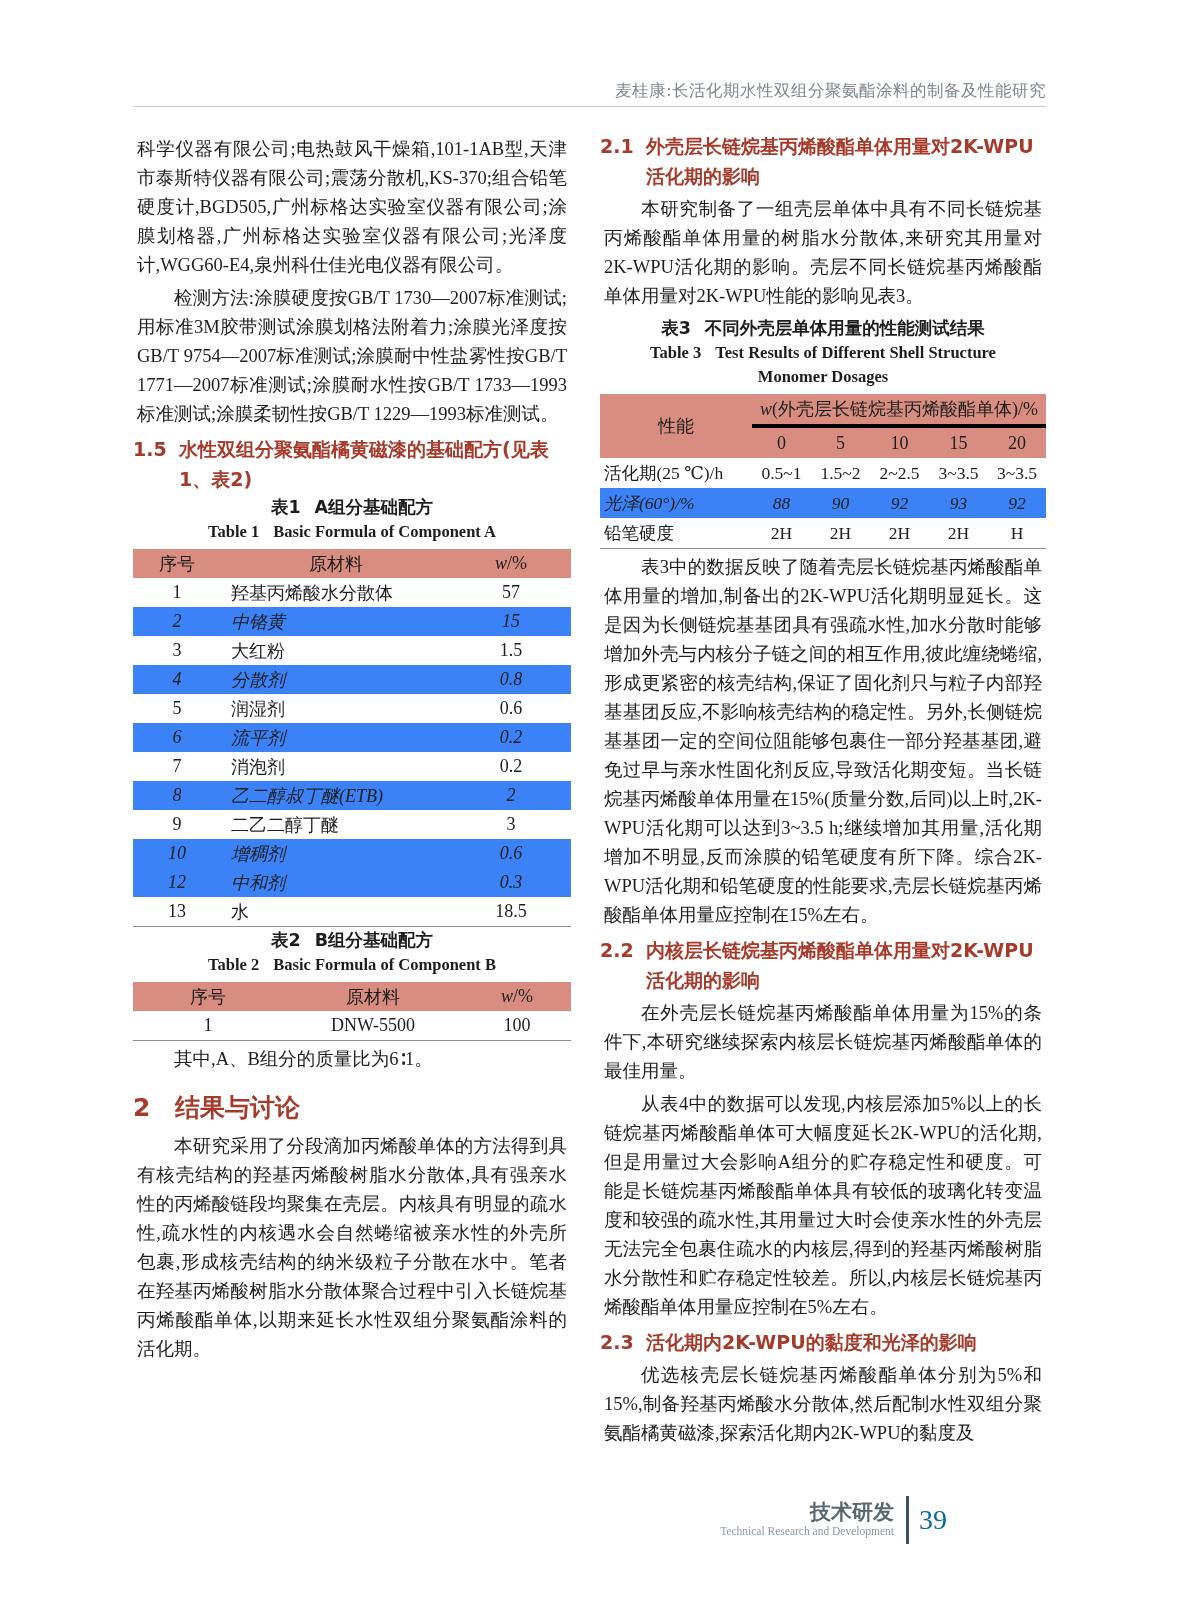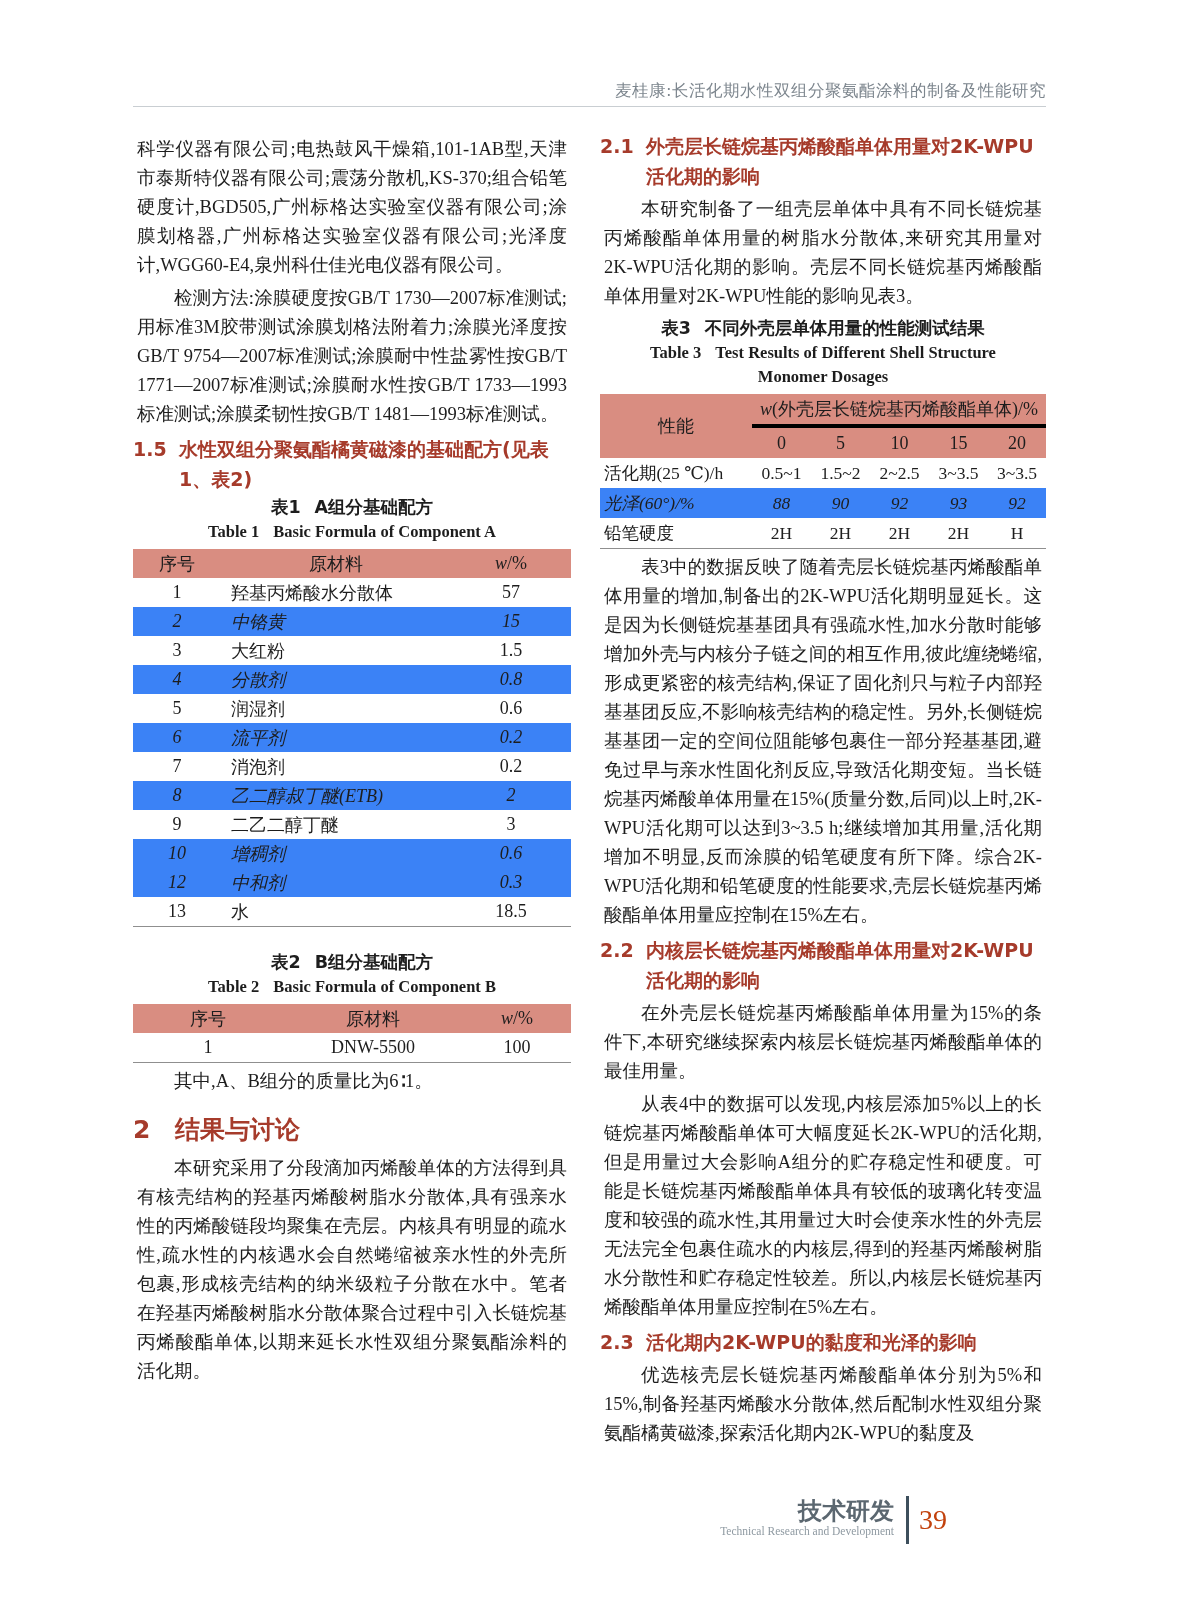--- a/index.html
+++ b/index.html
@@ -40,38 +40,38 @@
   td.l{text-align:left;padding-left:10px;}
   .it{font-style:italic;}
   
   .t3 td{height:30px;}
   .t3 .lbl{text-align:left;padding-left:4px;white-space:nowrap;}
   .t3 .span-hd{border-bottom:4px solid #000000;text-align:center;}
   .t3 .vals td{font-size:17.5px;}
   
   .footer{position:absolute;top:1496px;right:128px;display:flex;align-items:center;}
   .f-txt{text-align:right;}
-  .f-zh{font-family:Liberation Mono, monospace;font-weight:bold;
-        color:#5b6770;font-size:24px;line-height:23px;}
+  .f-zh{font-family:Liberation Serif, serif;font-weight:bold;
+        color:#5b6770;font-size:21px;line-height:23px;}
   .f-en{color:#8e99a1;font-size:11.5px;line-height:15px;}
   .f-bar{width:3px;height:48px;background:#3d4f5c;margin:0 10px 0 12px;}
-  .f-num{color:#c2410c;font-size:28px;font-family:"Liberation Serif",serif;}
-  .gap6{margin-top:6px;}.gap16{margin-top:16px;}.gap22{margin-top:22px;}.gap28{margin-top:28px;}
+  .f-num{color:#0369a1;font-size:28px;font-family:"Liberation Serif",serif;}
+  .gap6{margin-top:6px;}.gap16{margin-top:16px;}.gap22{}.gap28{margin-top:28px;}
 </style>
 </head>
 <body>
 
 <div class="page">
 
   <div class="running-head">麦桂康:长活化期水性双组分聚氨酯涂料的制备及性能研究</div>
   <div class="head-rule"></div>
 
   <div class="col col-left">
     <p class="body">科学仪器有限公司;电热鼓风干燥箱,101-1AB型,天津市泰斯特仪器有限公司;震荡分散机,KS-370;组合铅笔硬度计,BGD505,广州标格达实验室仪器有限公司;涂膜划格器,广州标格达实验室仪器有限公司;光泽度计,WGG60-E4,泉州科仕佳光电仪器有限公司。</p>
-    <p class="body indent">检测方法:涂膜硬度按GB/T 1730—2007标准测试;用标准3M胶带测试涂膜划格法附着力;涂膜光泽度按GB/T 9754—2007标准测试;涂膜耐中性盐雾性按GB/T 1771—2007标准测试;涂膜耐水性按GB/T 1733—1993标准测试;涂膜柔韧性按GB/T 1481—1993标准测试。</p>
+    <p class="body indent">检测方法:涂膜硬度按GB/T 1730—2007标准测试;用标准3M胶带测试涂膜划格法附着力;涂膜光泽度按GB/T 9754—2007标准测试;涂膜耐中性盐雾性按GB/T 1771—2007标准测试;涂膜耐水性按GB/T 1733—1993标准测试;涂膜柔韧性按GB/T 1229—1993标准测试。</p>
 
     <div class="sec-head mt">
       <span class="num">1.5</span>
       <span class="title">水性双组分聚氨酯橘黄磁漆的基础配方(见表1、表2)</span>
     </div>
 
     <div class="cap-zh">
       <span class="cap-label">表1</span><span>A组分基础配方</span>
     </div>
     <div class="cap-en">

